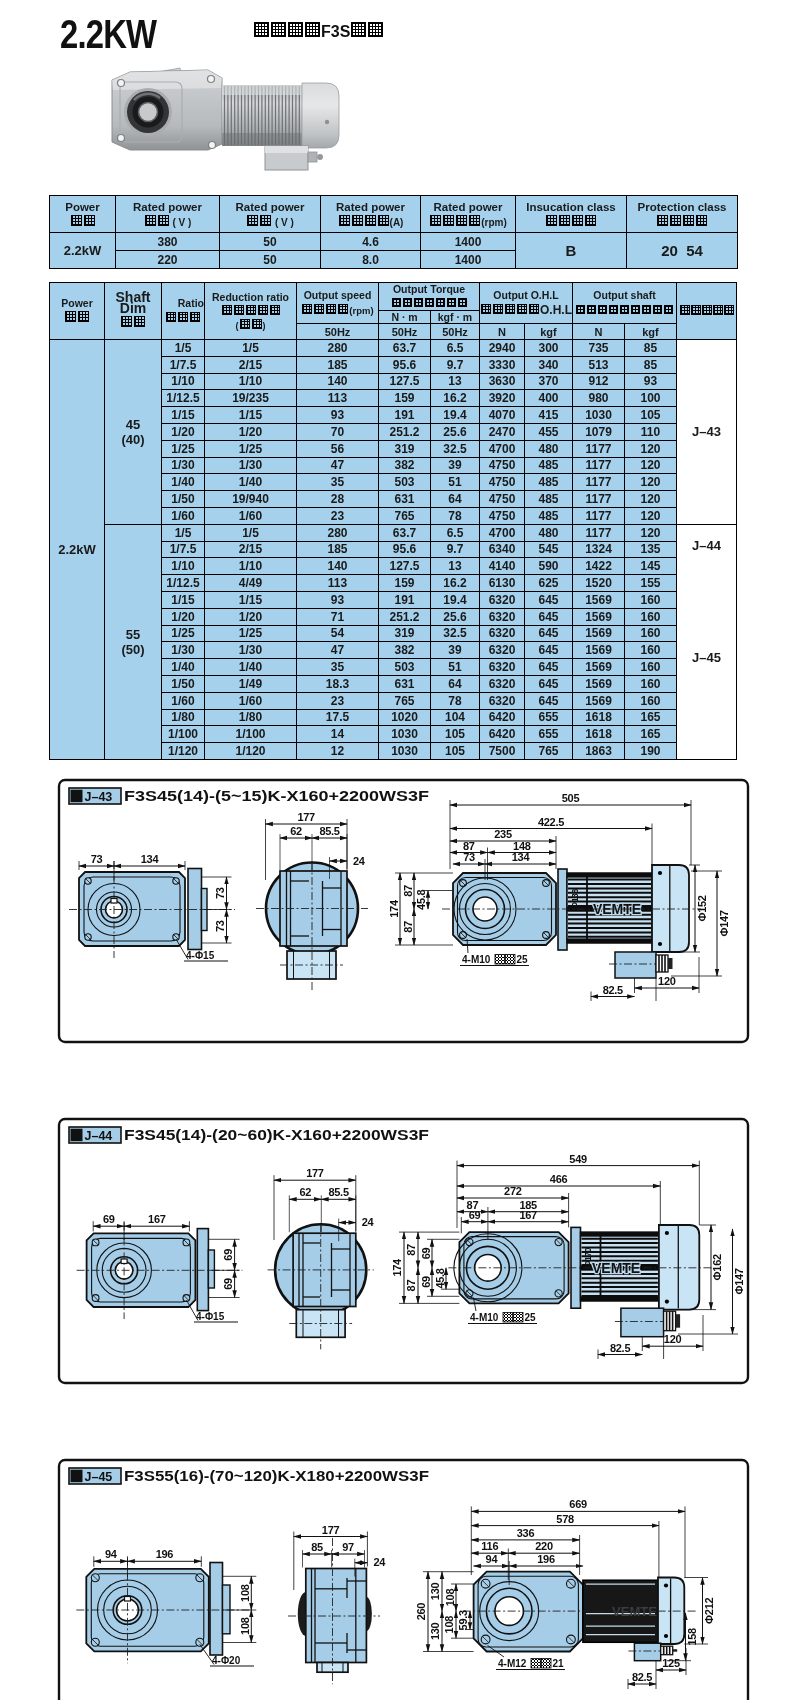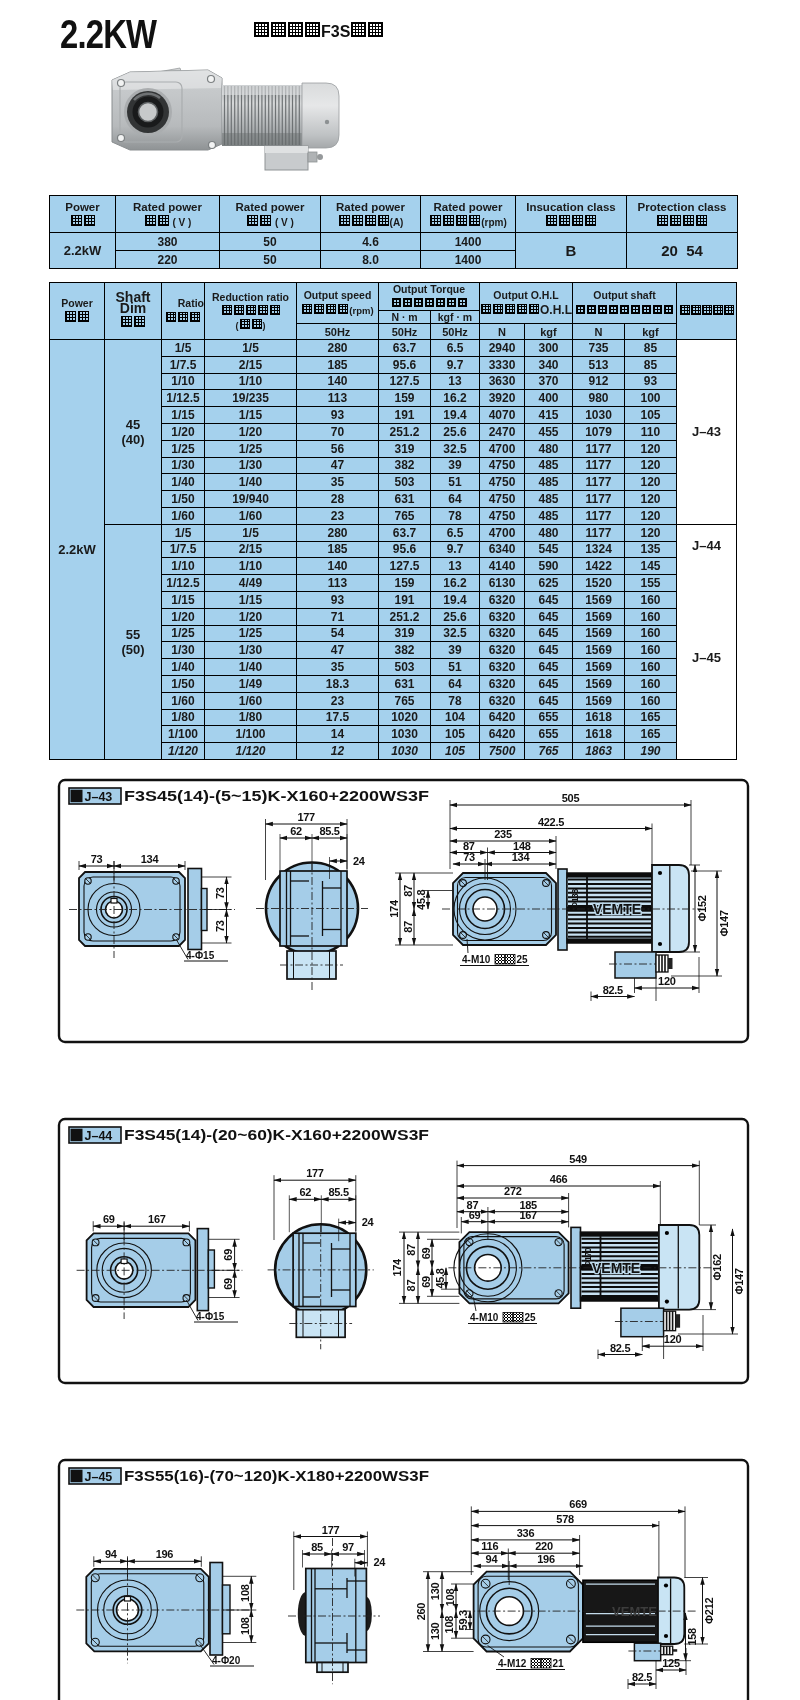--- a/index.html
+++ b/index.html
@@ -487,21 +487,21 @@
 <td>1/100</td>
         <td>1/100</td>
         <td>14</td>
         <td>1030</td>
         <td>105</td>
         <td>6420</td>
         <td>655</td>
         <td>1618</td>
         <td>165</td>
 </tr>
-<tr style="height:16.8px;font-style:italic;">
+<tr style="height:16.8px;">
 <td>1/120</td>
         <td>1/120</td>
         <td>12</td>
         <td>1030</td>
         <td>105</td>
         <td>7500</td>
         <td>765</td>
         <td>1863</td>
         <td>190</td>
 </tr>

